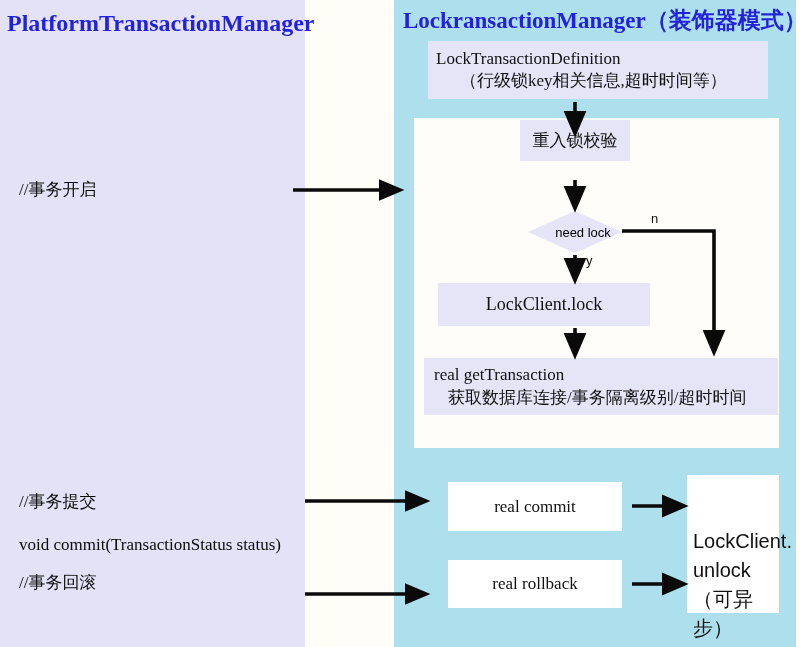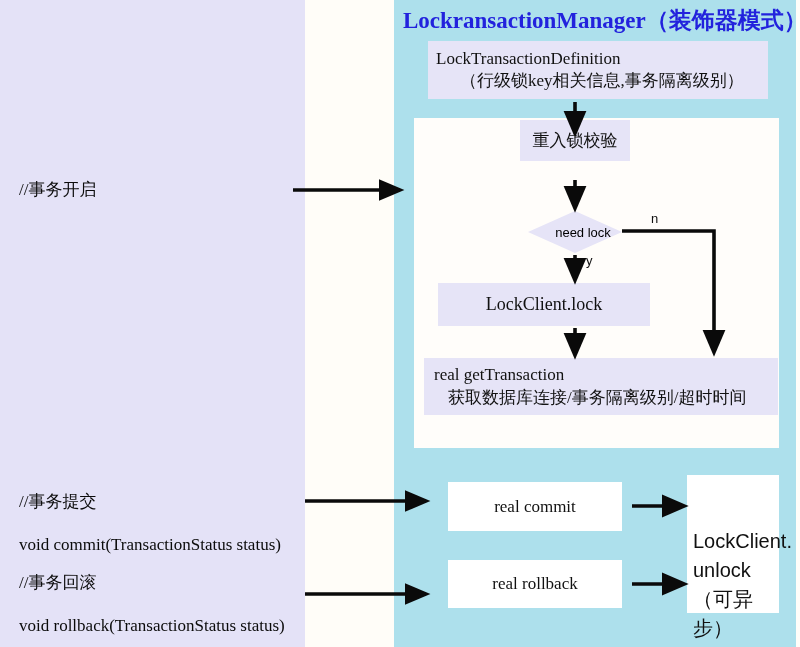--- a/index.html
+++ b/index.html
@@ -136,41 +136,41 @@
 </style>
 </head>
 <body>
 
 <div id="stage">
 
   <div class="panel-left"></div>
   <div class="gap"></div>
   <div class="panel-right"></div>
 
+  <div class="title" id="title-left">PlatformTransactionManager</div>
 
   <div class="title" id="title-right">LockransactionManager（装饰器模式）</div>
 
   <div class="code-block" id="code-begin">
     <span>//事务开启</span><br>
   </div>
 
   <div class="code-block" id="code-commit">
     <span>//事务提交</span><br>
     <span>void commit(TransactionStatus status)</span>
   </div>
 
   <div class="code-block" id="code-rollback">
     <span>//事务回滚</span><br>
-    <span>void rollback(TransactionStatus status)</span>
   </div>
 
   <div class="node" id="node-def">
     <div>
       <span>LockTransactionDefinition</span>
-      <span class="l2">（行级锁key相关信息,事务隔离级别）</span>
+      <span class="l2">（行级锁key相关信息,超时时间等）</span>
     </div>
   </div>
 
   <div class="flow-box"></div>
 
   <div class="node" id="node-reentrant">重入锁校验</div>
 
   <div class="diamond-wrap">
     <div class="diamond-shape"></div>
     <div class="diamond-label">need lock</div>

